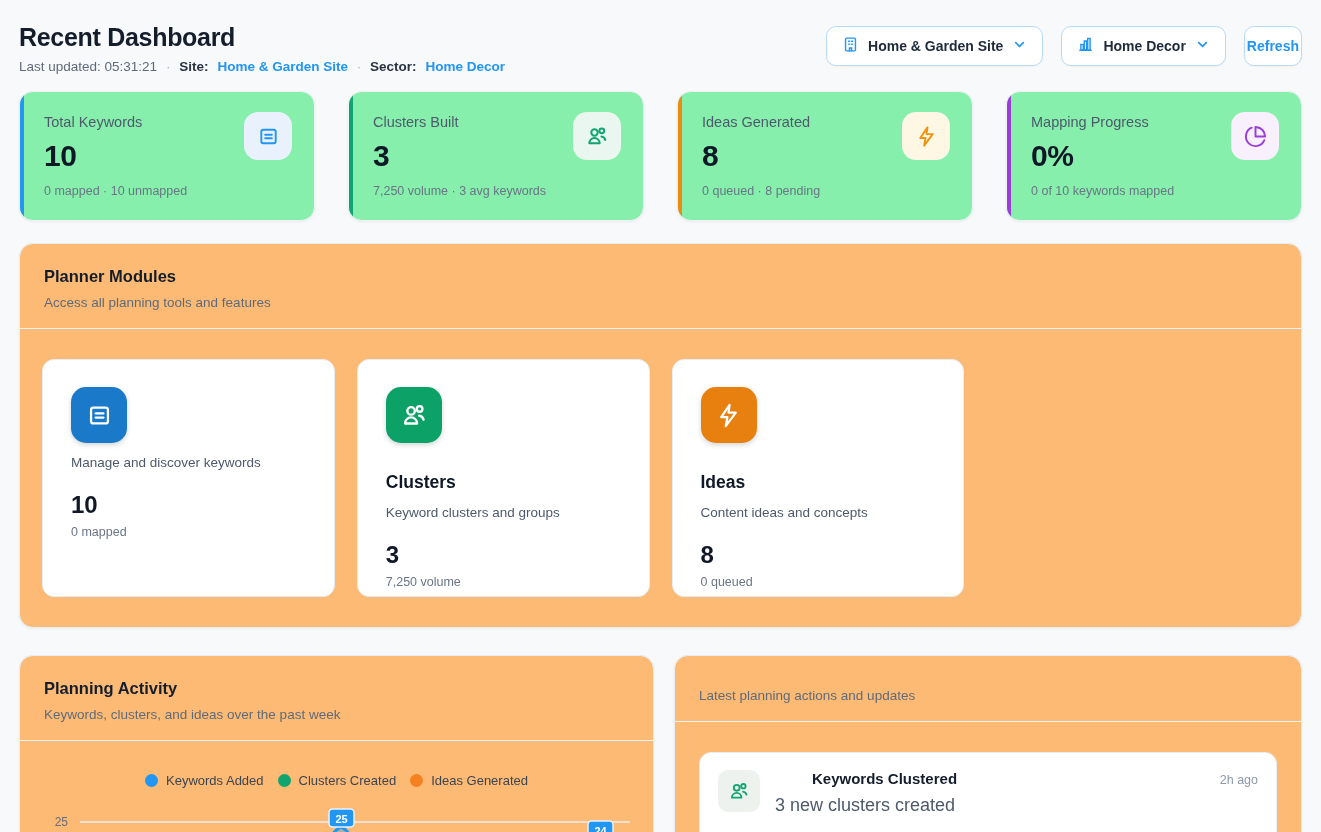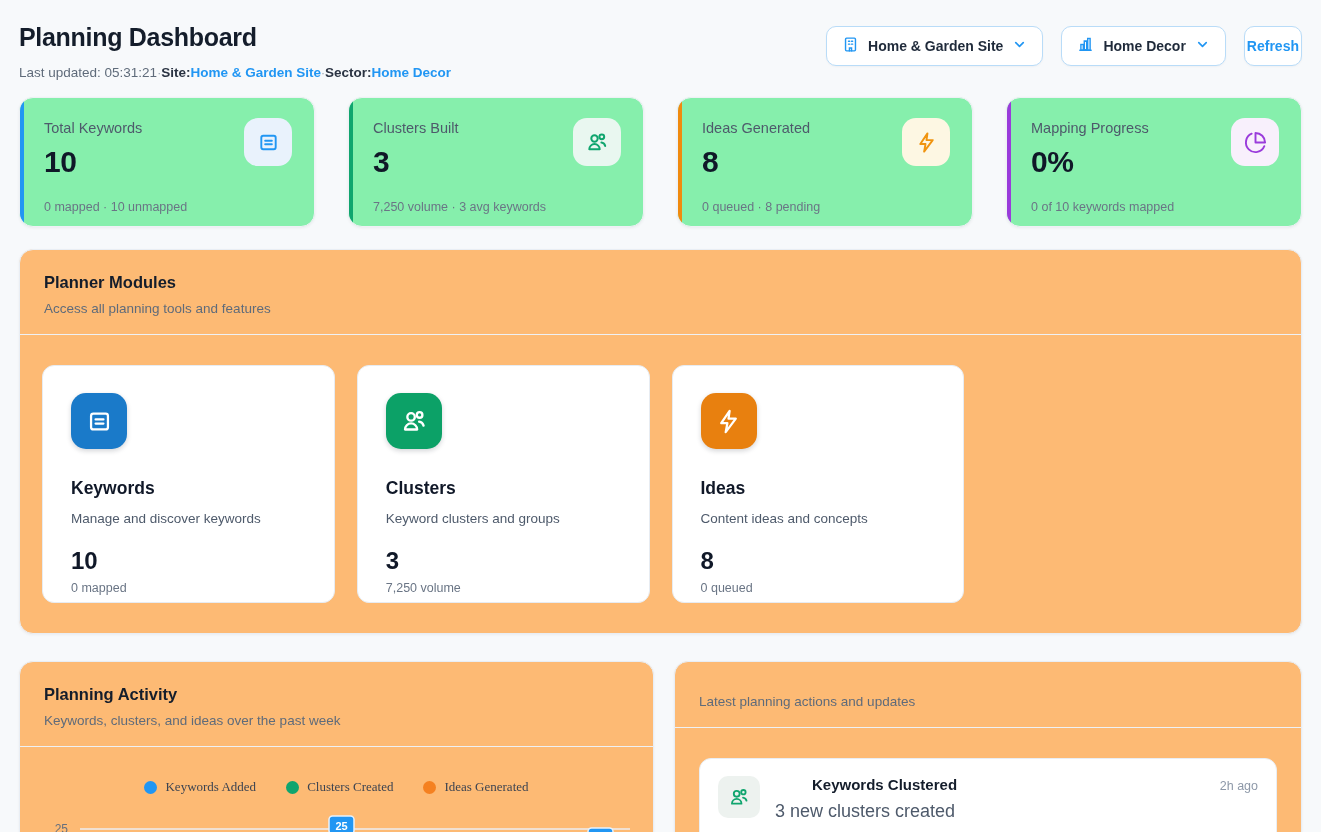--- a/index.html
+++ b/index.html
@@ -7,21 +7,21 @@
   body {
     font-family:"Liberation Sans", sans-serif;
     background:#f7f9fb;
     color:#18212f;
   }
   .page { padding:14px 19px 0; }
 
   
   .header-row { display:flex; justify-content:space-between; align-items:flex-start; }
   h1.title { font-size:25px; font-weight:800; letter-spacing:-0.3px; color:#141d2b; margin-top:9px; }
-  .meta { margin-top:13px; font-size:13.5px; color:#5f6b7a; display:flex; align-items:center; gap:0; }
+  .meta { margin-top:7px; font-size:13.5px; color:#5f6b7a; display:flex; align-items:center; gap:9px; }
   .meta .dot { color:#9aa4b2; font-size:12px; }
   .meta .lbl { font-weight:700; color:#2a3342; }
   .meta a.lnk { color:#2196f3; font-weight:700; text-decoration:none; }
   .header-controls { display:flex; gap:18px; margin-top:12px; }
   .ctl-btn {
     display:flex; align-items:center; gap:9px;
     background:#fff; border:1px solid #b9dcf8; border-radius:10px;
     padding:9px 15px; font-size:14px; font-weight:700; color:#1f2a3a;
     box-shadow:0 1px 2px rgba(16,24,40,.04); cursor:pointer;
     font-family:"Liberation Sans", sans-serif;
@@ -35,21 +35,21 @@
     position:relative; background:#86efac; border:1px solid #eef1f5; border-radius:14px;
     box-shadow:0 1px 3px rgba(16,24,40,.06); padding:22px 24px 20px; height:130px; overflow:hidden;
   }
   .accent-bar { position:absolute; left:0; top:0; bottom:0; width:4px; }
   .accent-blue  .accent-bar { background:#2196f3; }
   .accent-green .accent-bar { background:#10a56e; }
   .accent-orange .accent-bar { background:#f08a0e; }
   .accent-purple .accent-bar { background:#9a3cdb; }
   .stat-label { font-size:14.5px; color:#4e5a6b; }
   .stat-value { font-size:30px; font-weight:800; color:#101828; margin-top:9px; letter-spacing:-0.5px; }
-  .stat-sub { font-size:12.5px; color:#6a7585; margin-top:21px; }
+  .stat-sub { font-size:12.5px; color:#6a7585; margin-top:11px; }
   .stat-icon {
     position:absolute; top:20px; right:22px; width:48px; height:48px; border-radius:14px;
     display:flex; align-items:center; justify-content:center;
   }
   .pale-blue   { background:#e9f2fc; color:#2196f3; }
   .pale-green  { background:#e9f7f0; color:#10a56e; }
   .pale-orange { background:#fdf7e3; color:#f0940f; }
   .pale-purple { background:#f8f0fc; color:#9a3cdb; }
 
   
@@ -78,21 +78,21 @@
   .mod-purple { background:#5936c4; }
   .module-title { font-size:17.5px; font-weight:800; color:#101828; margin-top:29px; }
   .module-desc { font-size:13.5px; color:#4e5a6b; margin-top:12px; }
   .module-value { font-size:24px; font-weight:800; color:#101828; margin-top:21px; }
   .module-sub { font-size:12.5px; color:#6a7585; margin-top:6px; }
 
   
   .bottom-grid { display:grid; grid-template-columns:635fr 628fr; gap:20px; margin-top:27px; }
   .bottom-grid .panel { height:420px; }
 
-  .legend { display:flex; justify-content:center; gap:30px; margin-top:32px;font-family:Liberation Serif, serif; }
+  .legend { display:flex; justify-content:center; gap:14px; margin-top:32px; }
   .legend-item { display:flex; align-items:center; gap:8px; font-size:13px; color:#3d4451; cursor:pointer; }
   .legend-dot { width:13px; height:13px; border-radius:50%; }
   .dot-blue { background:#2196f3; } .dot-green { background:#10a56e; } .dot-orange { background:#f58120; }
   .chart-wrap { margin-top:12px; padding:0 10px 0 6px; }
   .chart-wrap svg { display:block; }
   .tick-text { font-size:12px; fill:#666f7d; font-family:"Liberation Sans", sans-serif; }
   .badge-text { font-size:11px; font-weight:700; fill:#fff; font-family:"Liberation Sans", sans-serif; }
 
   .activity-list { padding:30px 24px; }
   .activity-item {
@@ -109,21 +109,21 @@
   .activity-time { font-size:12.5px; color:#8d98a8; }
   .activity-desc { font-size:18px; color:#4e5a6b; margin-top:8px; }
 </style>
 </head>
 <body>
 
 <div class="page">
 
   <div class="header-row">
     <div class="header-left">
-      <h1 class="title">Planning Dashboard</h1>
+      <h1 class="title">Recent Dashboard</h1>
       <div class="meta">
         <span>Last updated: 05:31:21</span>
         <span class="dot">·</span>
         <span class="lbl">Site:</span>
         <a class="lnk">Home &amp; Garden Site</a>
         <span class="dot">·</span>
         <span class="lbl">Sector:</span>
         <a class="lnk">Home Decor</a>
       </div>
     </div>
@@ -227,21 +227,20 @@
     </div>
     <div class="modules-grid">
 
       <div class="module-card">
         <div class="module-icon mod-blue">
           <svg width="27" height="27" viewBox="0 0 24 24" fill="none" stroke="#ffffff" stroke-width="2" stroke-linecap="round" stroke-linejoin="round">
               <rect x="4.5" y="5" width="15" height="14" rx="2"></rect>
               <path d="M8.5 10.2h7M8.5 13.8h7"></path>
             </svg>
         </div>
-        <div class="module-title">Keywords</div>
         <div class="module-desc">Manage and discover keywords</div>
         <div class="module-value">10</div>
         <div class="module-sub">0 mapped</div>
       </div>
 
       <div class="module-card">
         <div class="module-icon mod-green">
           <svg width="28" height="28" viewBox="0 0 24 24" fill="none" stroke="#ffffff" stroke-width="2" stroke-linecap="round" stroke-linejoin="round">
               <circle cx="9.5" cy="8.5" r="3.2"></circle>
               <path d="M4.3 19.3a5.2 5.2 0 0 1 10.4 0z"></path>

